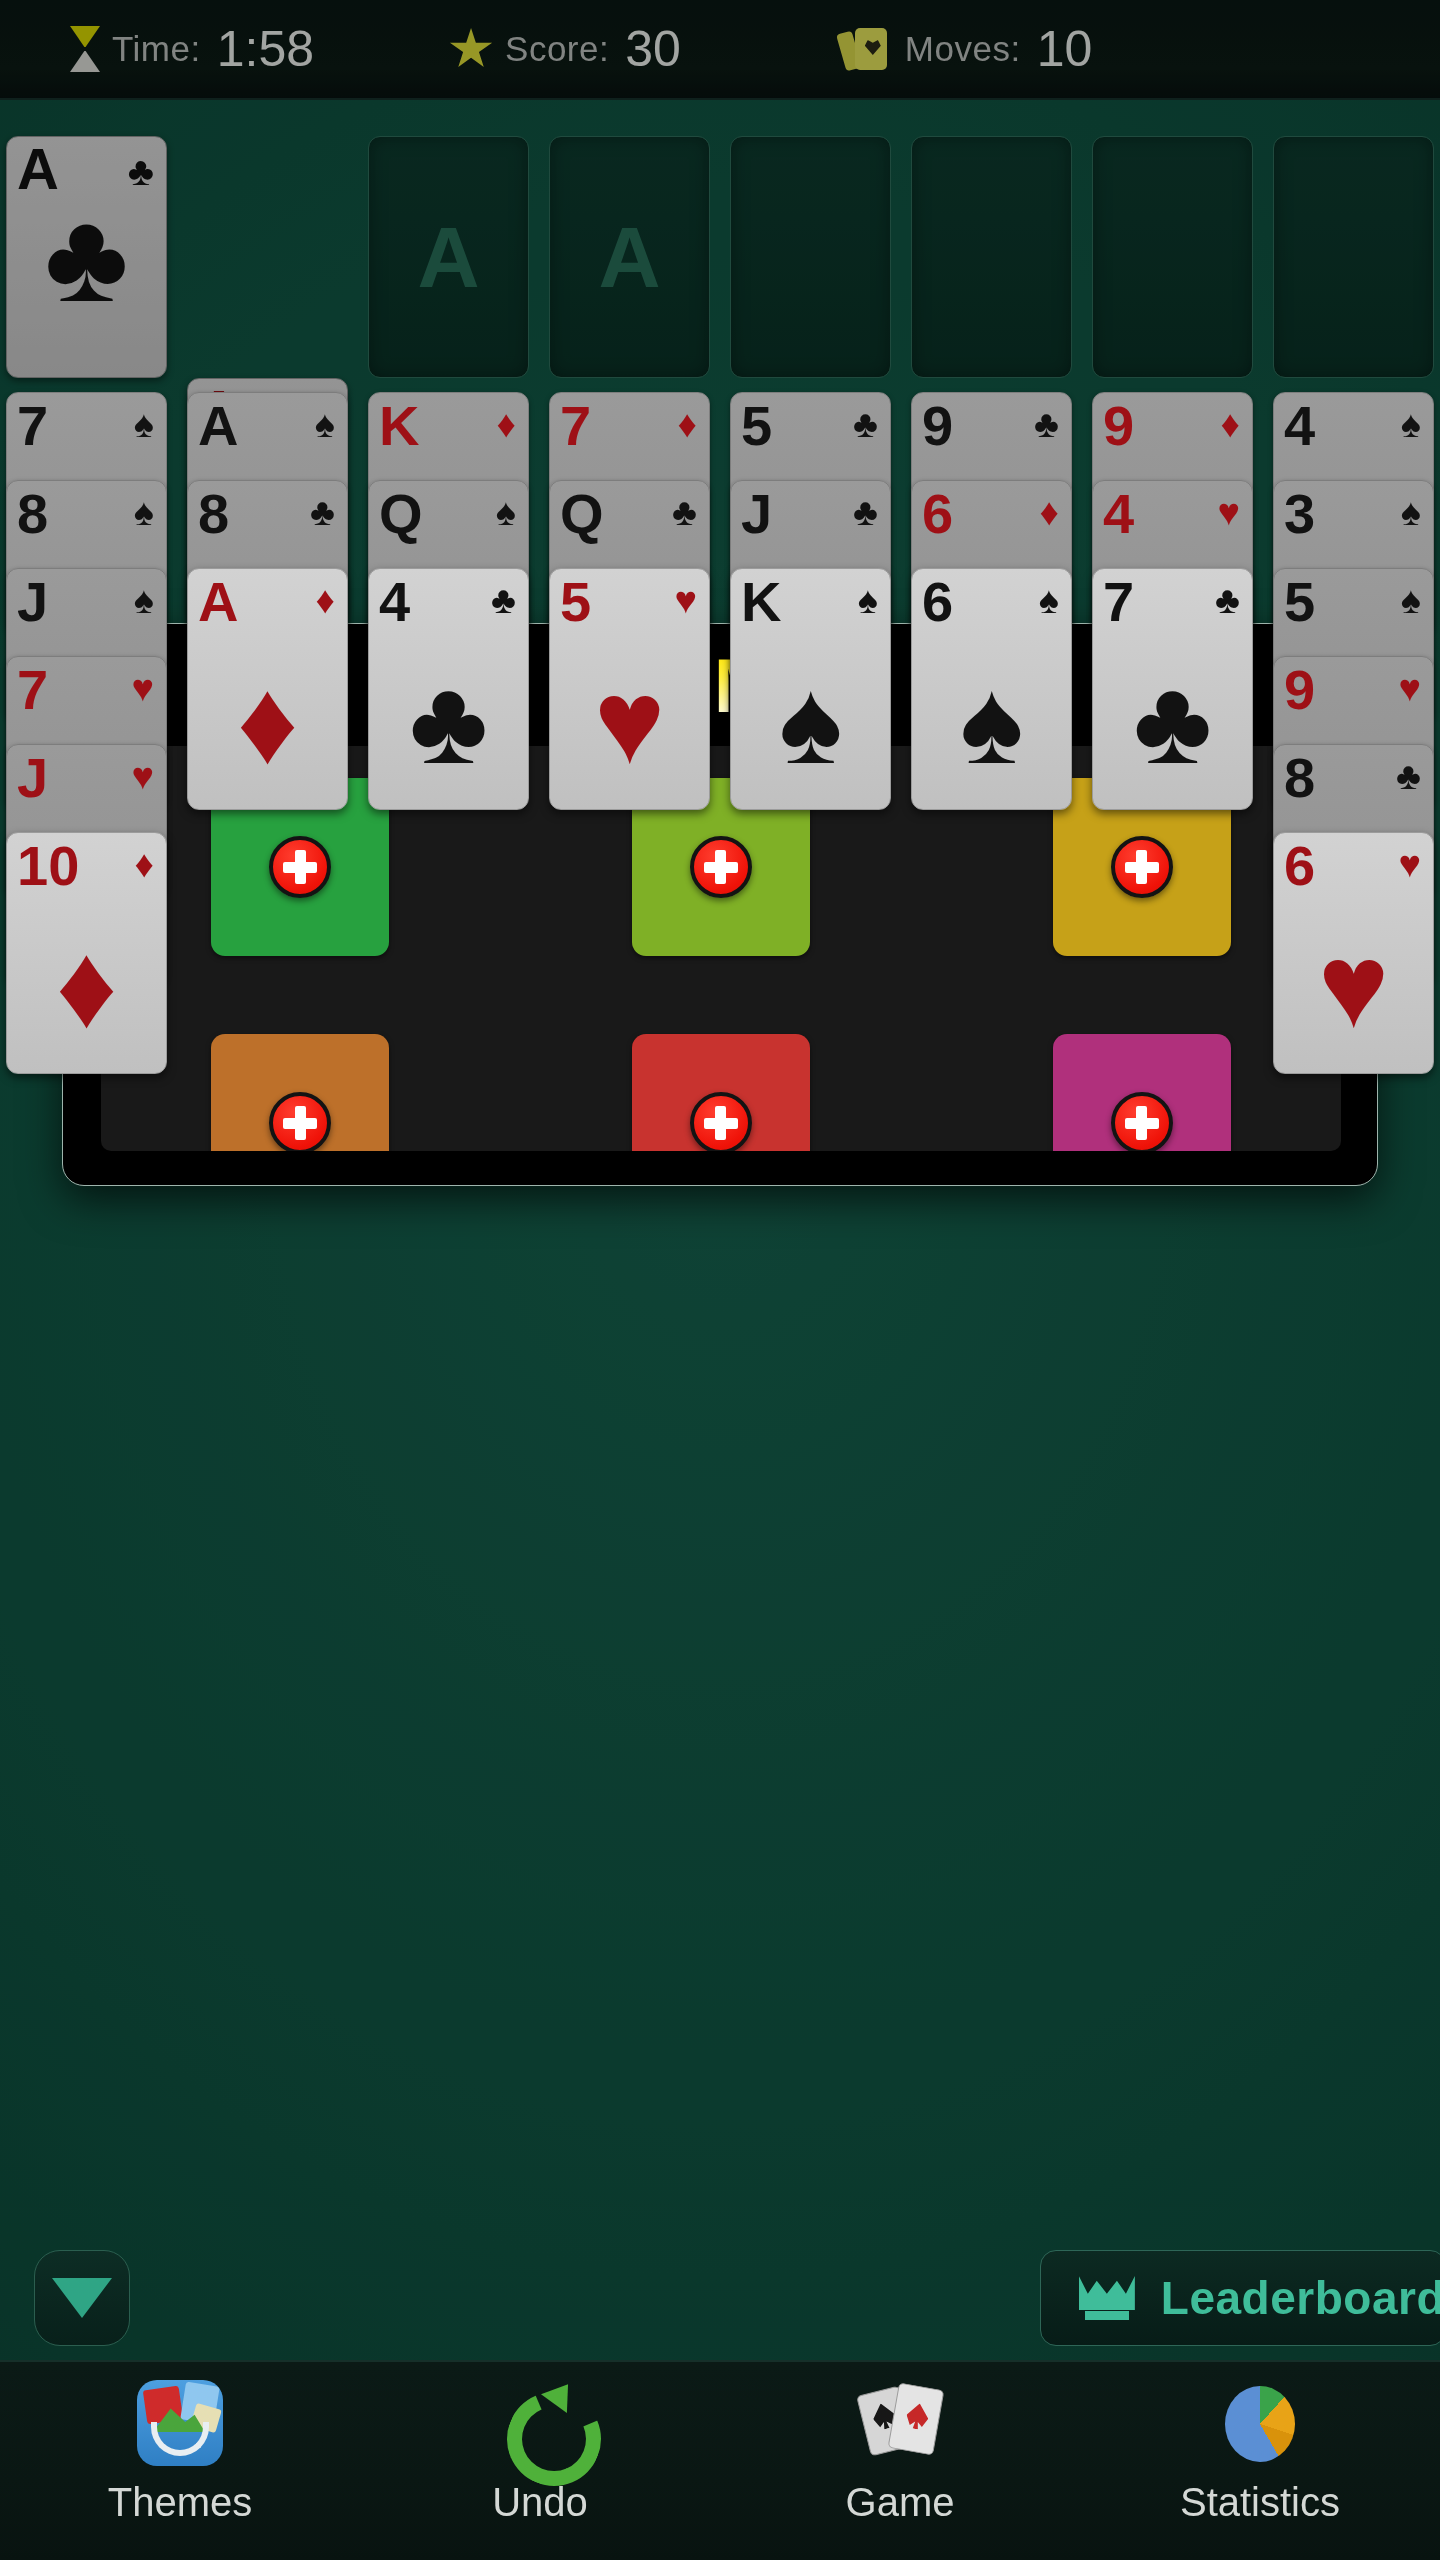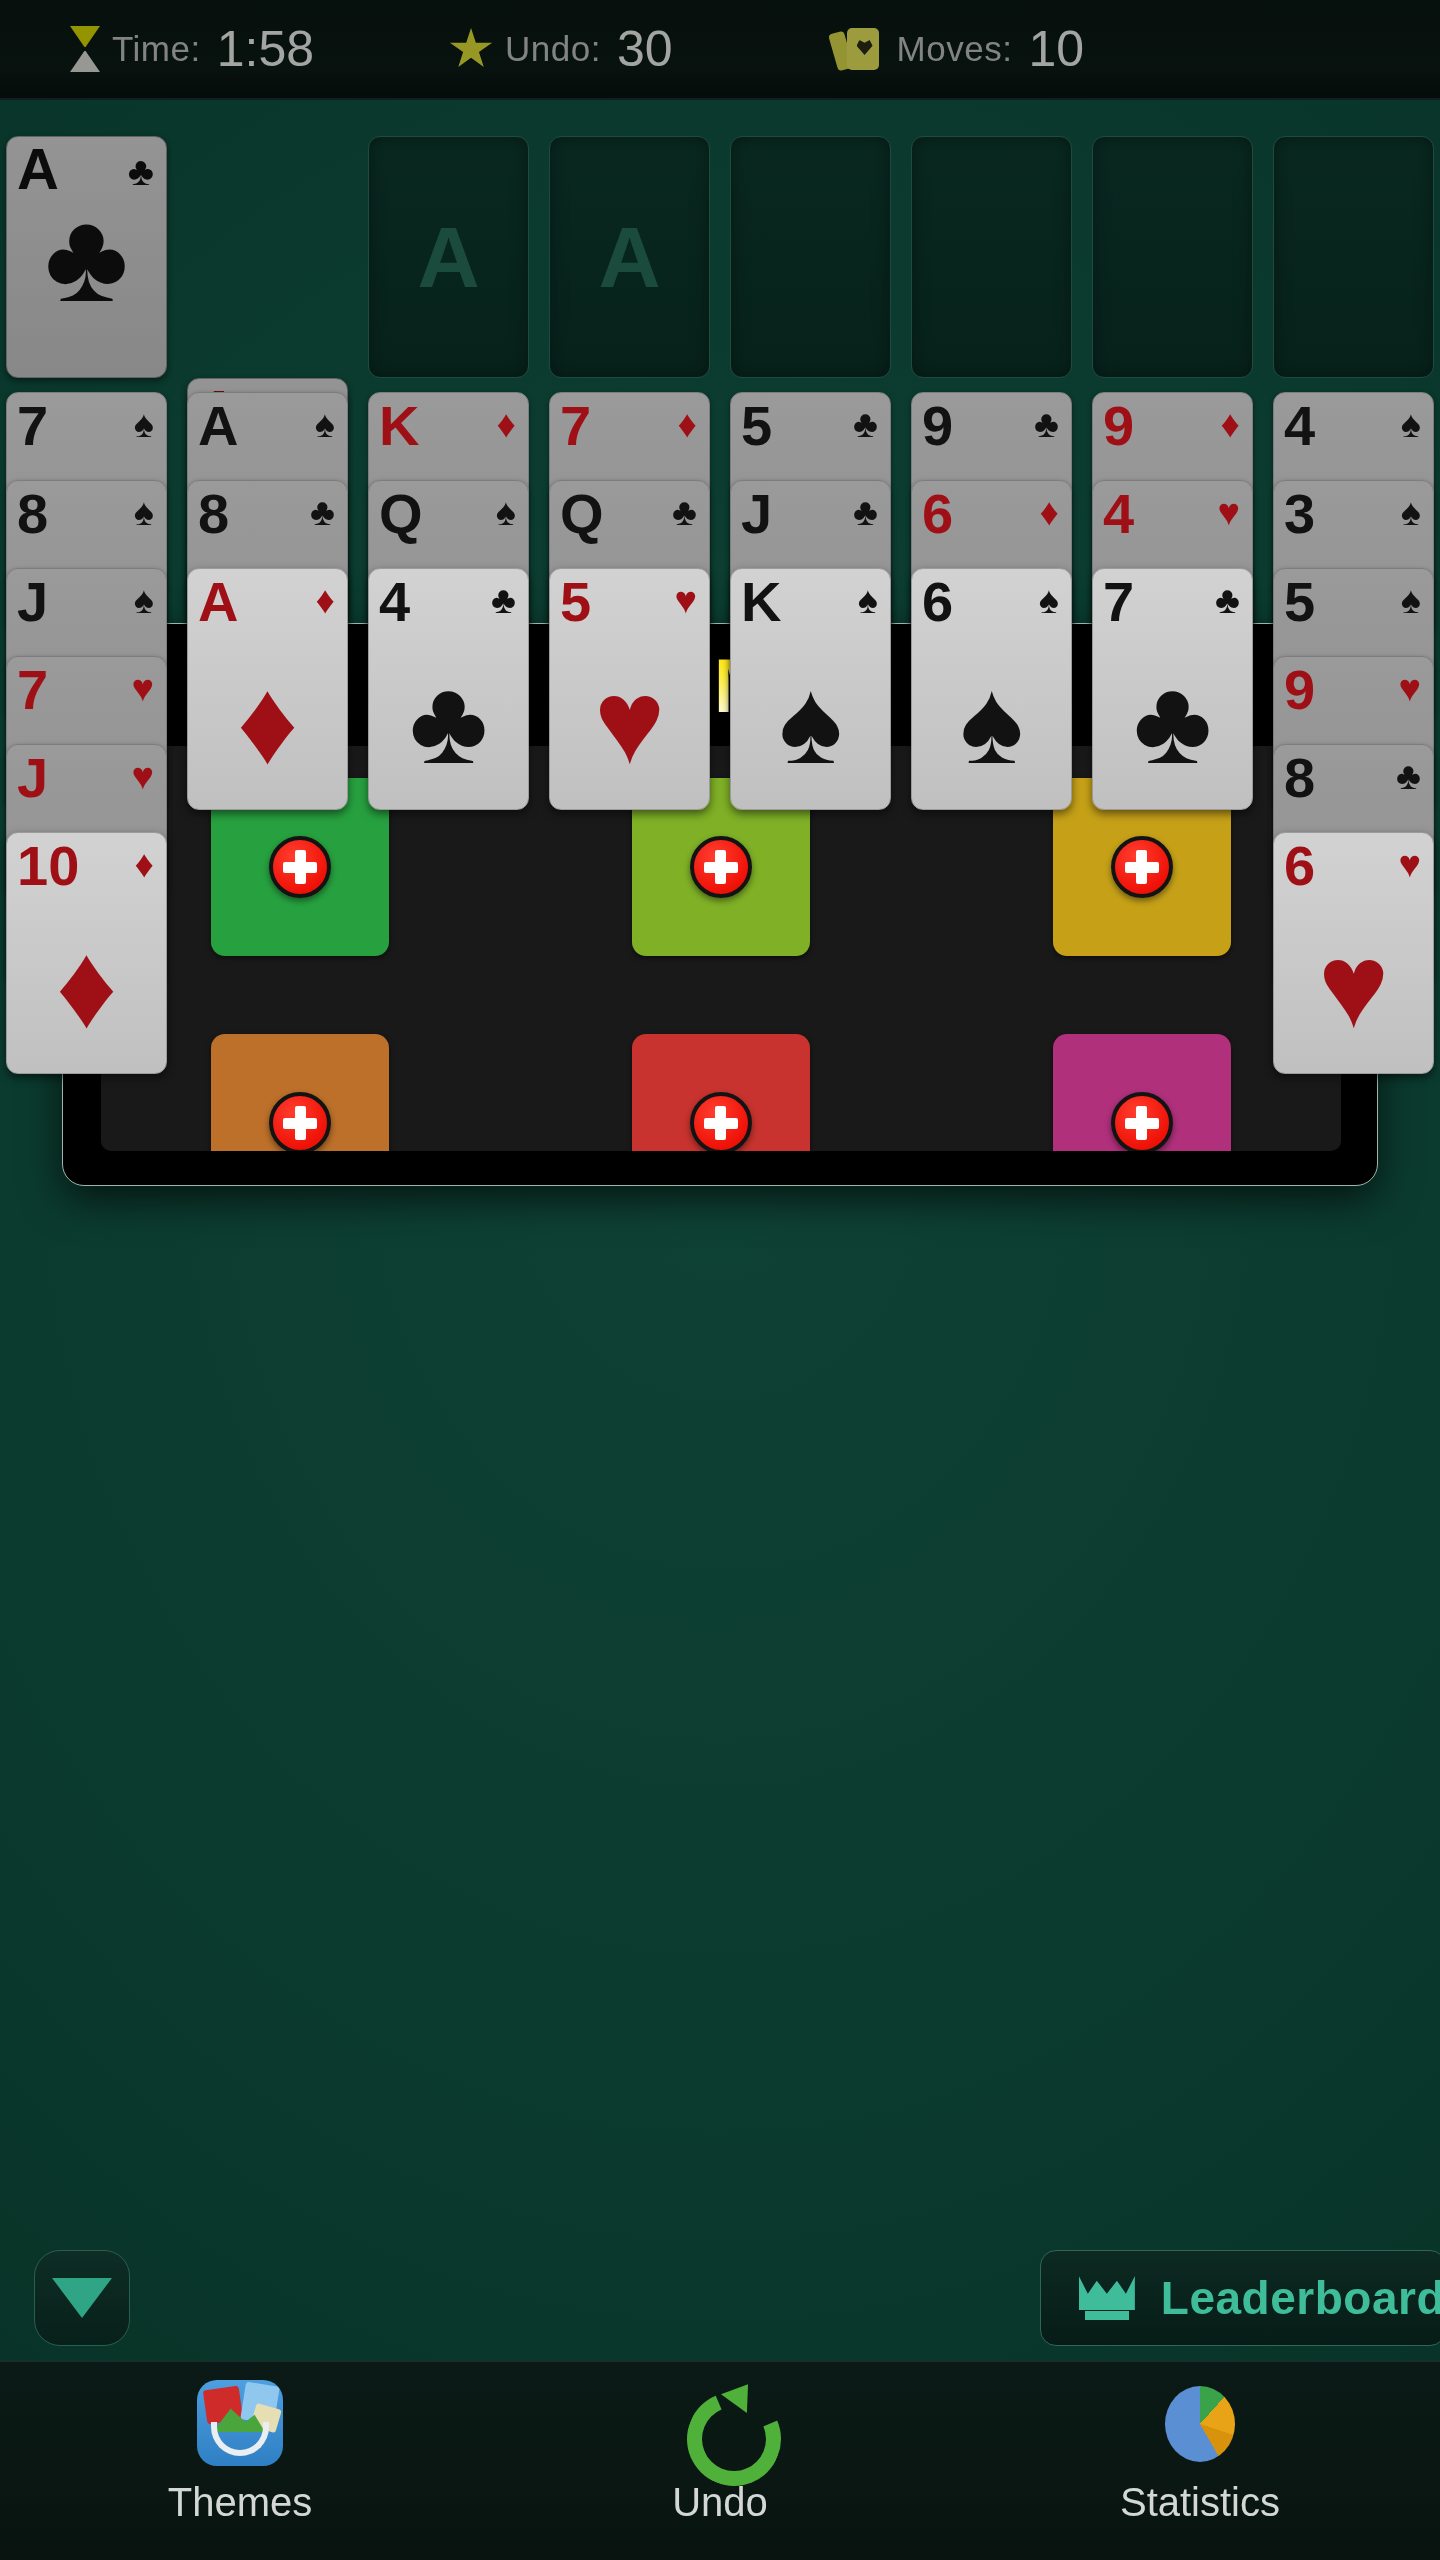--- a/index.html
+++ b/index.html
@@ -271,21 +271,21 @@
 <div id="app">
 
   <div id="statusbar">
     <div class="stat" id="stat-time">
       <span class="icon-hourglass"></span>
       <span class="stat-label">Time:</span>
       <span class="stat-value">1:58</span>
     </div>
     <div class="stat" id="stat-score">
       <span class="icon-star"></span>
-      <span class="stat-label">Undo:</span>
+      <span class="stat-label">Score:</span>
       <span class="stat-value">30</span>
     </div>
     <div class="stat" id="stat-moves">
       <span class="icon-cards">
           <i class="c1"></i>
           <i class="c2"></i>
           <i class="c3"></i>
         </span>
       <span class="stat-label">Moves:</span>
       <span class="stat-value">10</span>
@@ -508,17 +508,28 @@
           <i class="bk-green"></i>
           <i class="bk-handle"></i>
         </span>
         <span class="nav-label">Themes</span>
       </div>
       <div class="nav-item">
         <span class="nav-ico ico-undo"></span>
         <span class="nav-label">Undo</span>
       </div>
       <div class="nav-item">
+        <span class="nav-ico ico-game">
+          <i class="g1">
+            <i class="sp"></i>
+          </i>
+          <i class="g2">
+            <i class="sp"></i>
+          </i>
+        </span>
+        <span class="nav-label">Game</span>
+      </div>
+      <div class="nav-item">
         <span class="nav-ico ico-pie"></span>
         <span class="nav-label">Statistics</span>
       </div>
     </div>
 </div>
 
 </body></html>

